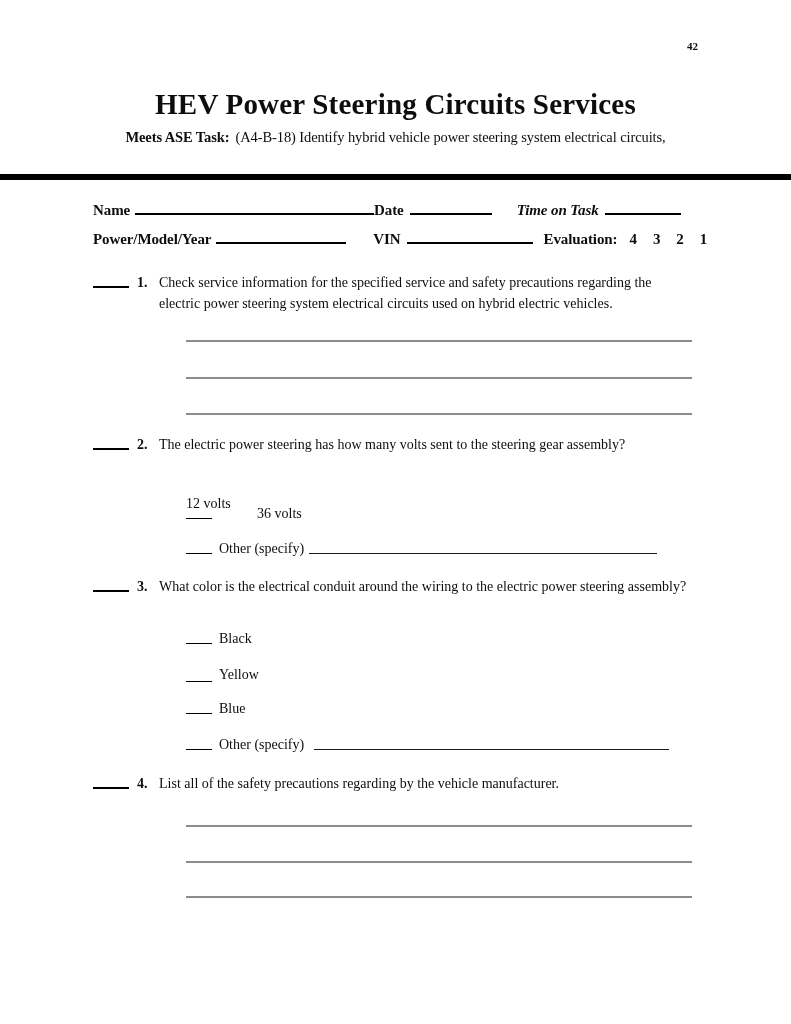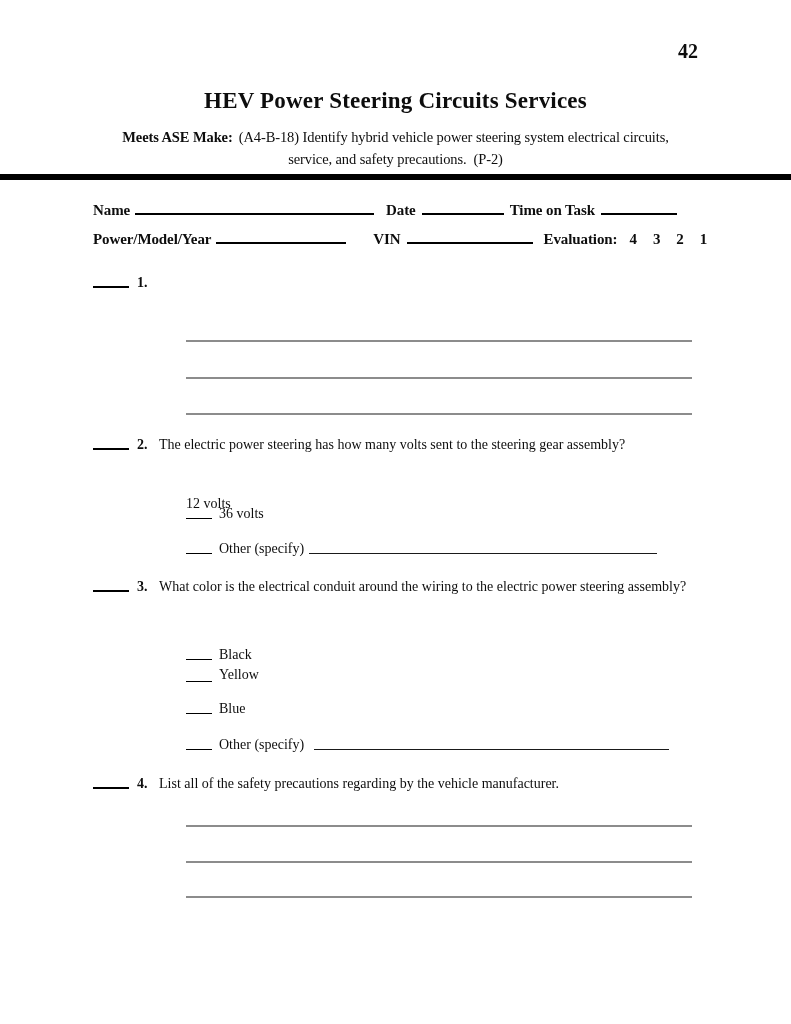--- a/index.html
+++ b/index.html
@@ -13,26 +13,26 @@
     position: relative;
     width: 791px; height: 1024px;
     background: #ffffff;
     overflow: hidden;
   }
   .abs { position: absolute; }
 
   
   .pageno {
     top: 40px; right: 93px;
-    font-size: 20px; font-weight: bold; margin-left: 20px;
+    font-size: 11px; font-weight: bold; margin-left: 20px;
   }
   .title {
     top: 88px; left: 0; width: 791px;
     text-align: center;
-    font-size: 23px; font-weight: bold;
+    font-size: 29px; font-weight: bold;
     letter-spacing: 0.2px;
     white-space: nowrap;
   }
   .ase {
     top: 126px; left: 0; width: 791px;
     text-align: center;
     font-size: 14.5px; line-height: 22px;
     letter-spacing: -0.1px;
   }
   .ase .ase-line { white-space: pre; }
@@ -96,66 +96,66 @@
   }
 </style>
 </head>
 <body>
 
 <div class="page">
 
   <div class="abs pageno">42</div>
   <div class="abs title">HEV Power Steering Circuits Services</div>
   <div class="abs ase">
-    <div class="ase-line"><b>Meets ASE Make:</b><span>(A4-B-18) Identify hybrid vehicle power steering system electrical circuits,</span></div>
-    <div class="ase-line">service, and safety precautions.  (P-2)</div>
+    <div class="ase-line"><b>Meets ASE Task:</b><span>(A4-B-18) Identify hybrid vehicle power steering system electrical circuits,</span></div>
   </div>
   <div class="abs rule"></div>
 
   <div class="abs formrow" style="top:202px;">
-    <b>Name</b><span class="ul" style="width:239px;margin-left:5px;"></span><b style="margin-left:12px;font-family:Liberation Serif, serif;">Date</b><span class="ul" style="width:82px;margin-left:6px;"></span><b style="margin-left:6px;">Time on Task</b><span class="ul" style="width:76px;margin-left:6px;"></span>
+    <b>Name</b><span class="ul" style="width:239px;margin-left:5px;"></span><b style="font-family:Liberation Serif, serif;">Date</b><span class="ul" style="width:82px;margin-left:6px;"></span><b style="margin-left:25px;font-style:italic;">Time on Task</b><span class="ul" style="width:76px;margin-left:6px;"></span>
   </div>
 
   <div class="abs formrow" style="top:231px;">
     <b>Power/Model/Year</b><span class="ul" style="width:130px;margin-left:5px;"></span><b style="margin-left:27px;">VIN</b><span class="ul" style="width:126px;margin-left:6px;"></span><b style="margin-left:11px;text-align:right;">Evaluation:</b><span class="score" style="margin-left:12px;">4</span><span class="score">3</span><span class="score">2</span><span class="score">1</span>
   </div>
 
   <div class="abs q" style="top:272px;">
     <span class="qblank"></span>
     <span class="qnum">1.</span>
+    <div class="qtext">Check service information for the specified service and safety precautions regarding the electric power steering system electrical circuits used on hybrid electric vehicles.</div>
   </div>
   <div class="abs ansline" style="top:340px;"></div>
   <div class="abs ansline" style="top:377px;"></div>
   <div class="abs ansline" style="top:413px;"></div>
 
   <div class="abs q" style="top:434px;">
     <span class="qblank"></span>
     <span class="qnum">2.</span>
     <div class="qtext">The electric power steering has how many volts sent to the steering gear assembly?</div>
   </div>
   <div class="abs opt" style="top:469px;flex-direction:column;">
     <span class="optblank"></span>
     <span>12 volts</span>
   </div>
-  <div class="abs opt" style="top:505px;">
+  <div class="abs opt" style="top:505px;gap:38px;">
     <span class="optblank"></span>
     <span>36 volts</span>
   </div>
   <div class="abs opt" style="top:540px;">
     <span class="optblank"></span>
     <span>Other (specify)</span>
     <span class="optline w2"></span>
   </div>
 
   <div class="abs q" style="top:576px;">
     <span class="qblank"></span>
     <span class="qnum">3.</span>
     <div class="qtext">What color is the electrical conduit around the wiring to the electric power steering assembly?</div>
   </div>
-  <div class="abs opt" style="top:646px;text-align:right;">
+  <div class="abs opt" style="top:630px;text-align:right;">
     <span class="optblank"></span>
     <span>Black</span>
   </div>
   <div class="abs opt" style="top:666px;align-items:center;">
     <span class="optblank"></span>
     <span>Yellow</span>
   </div>
   <div class="abs opt" style="top:700px;">
     <span class="optblank"></span>
     <span>Blue</span>

